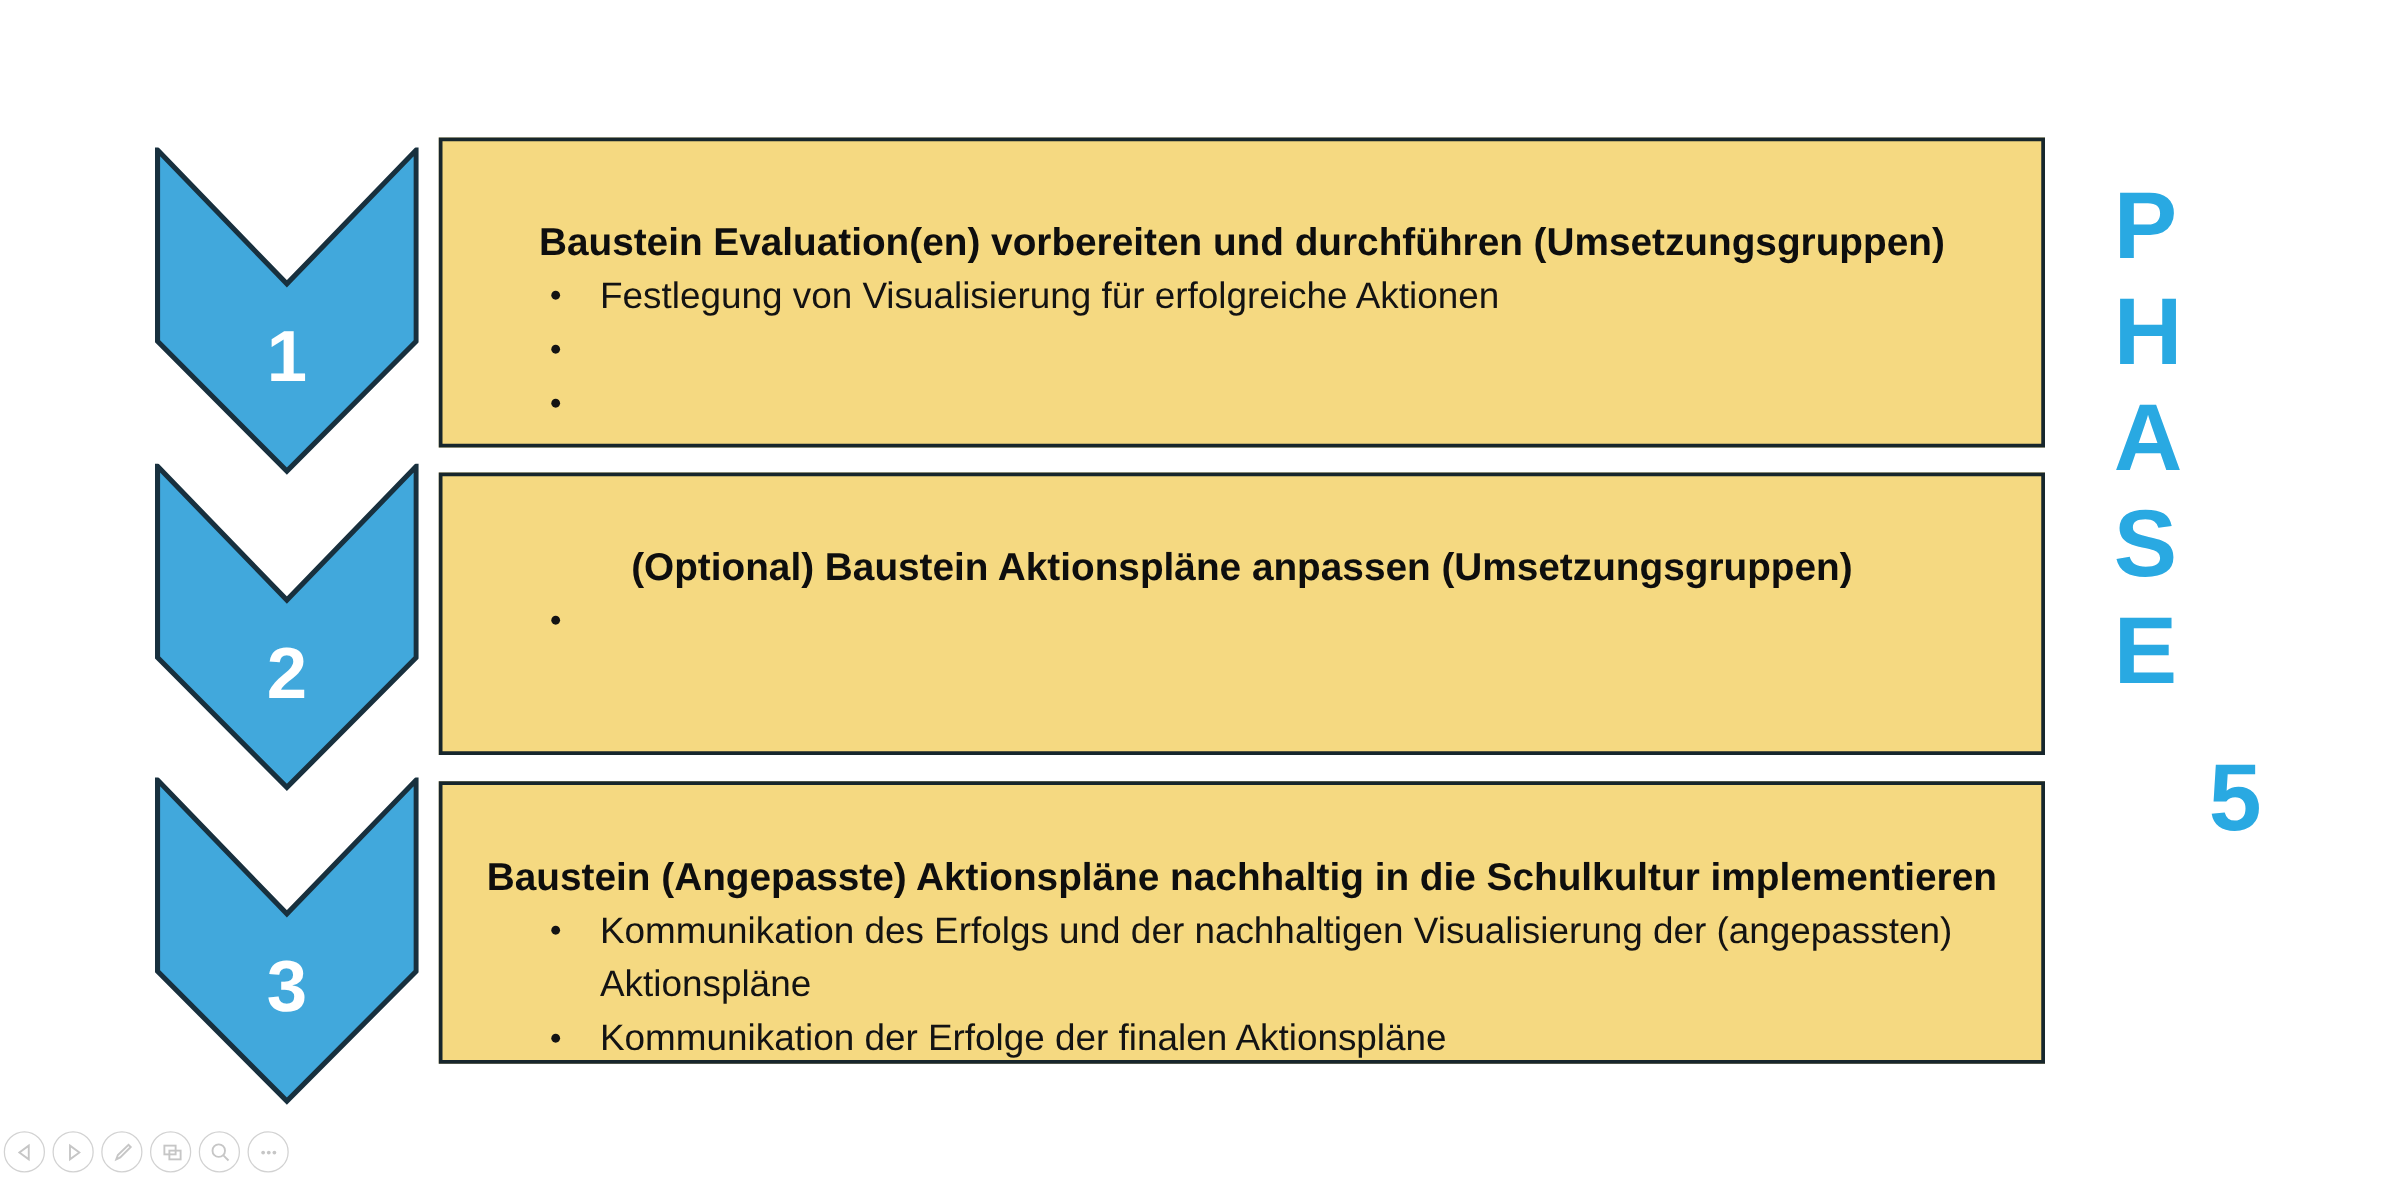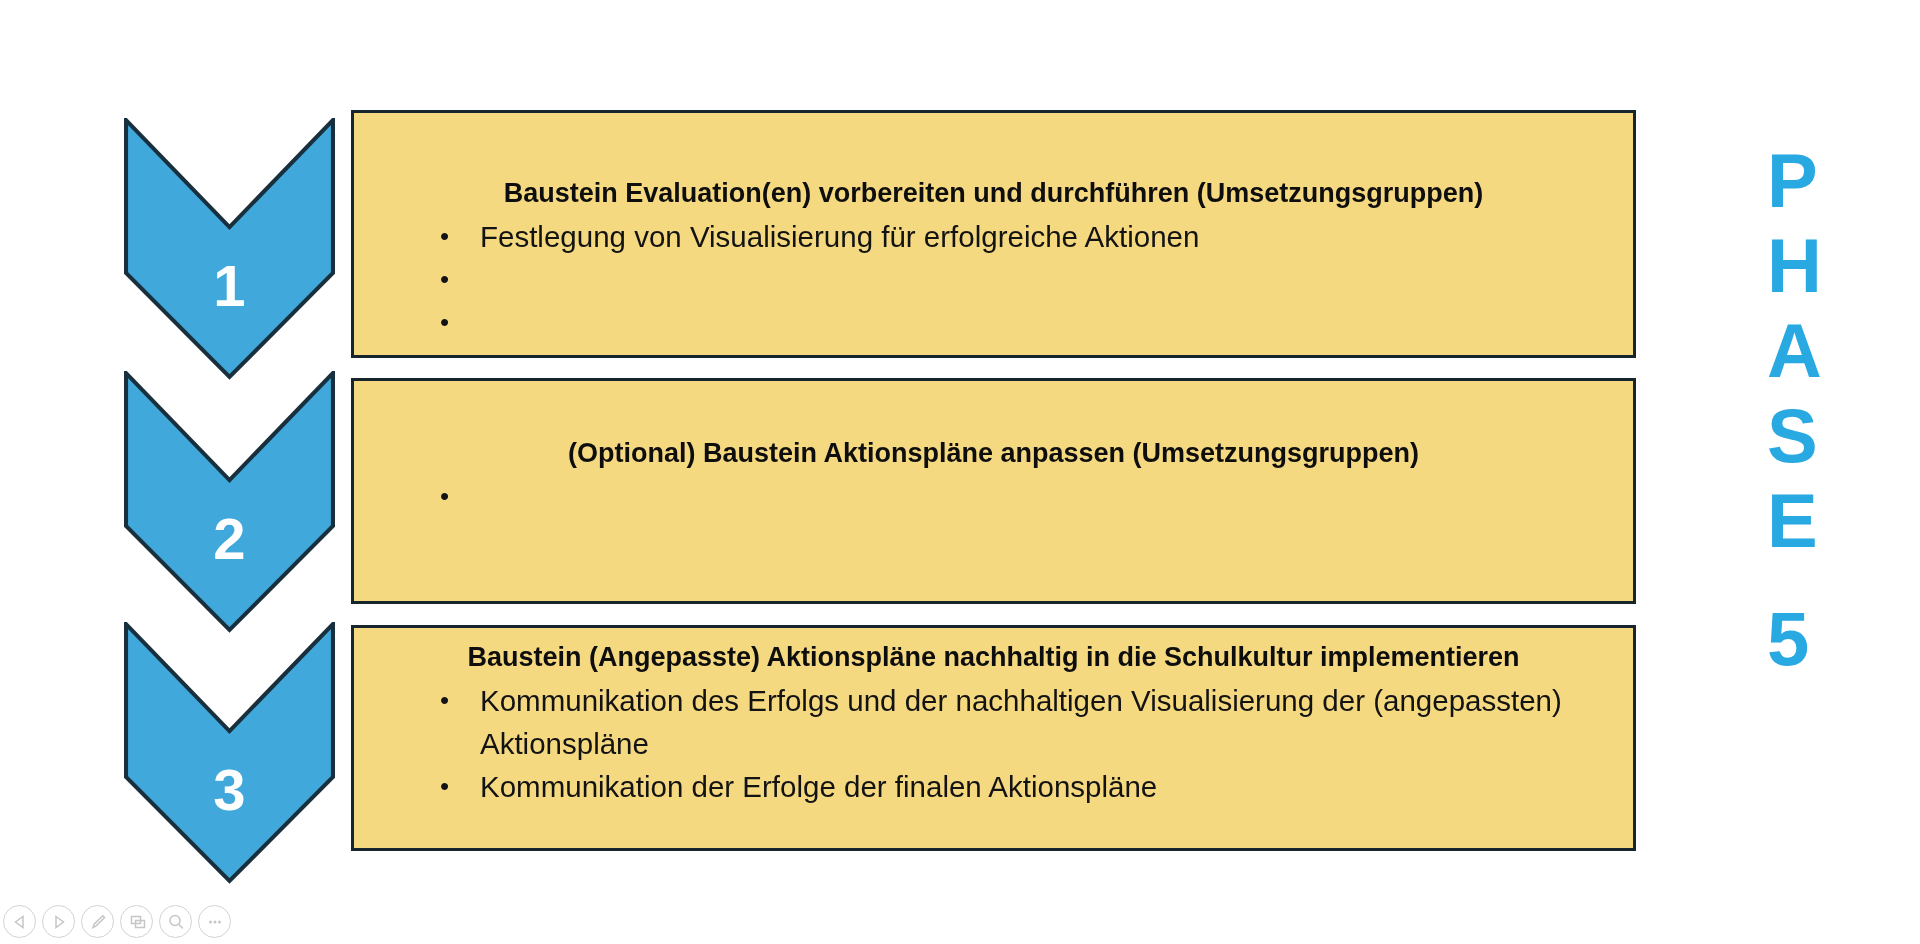--- a/index.html
+++ b/index.html
@@ -31,36 +31,36 @@
     background: #F5D981;
     border: 3px solid #17262C;
     box-sizing: content-box;
     color: #131313;
   }
   .step-box-1 { top: 110px; height: 242px; }
   .step-box-2 { top: 378px; height: 220px; }
   .step-box-3 { top: 625px; height: 220px; }
   .step-box-1 .box-content { padding-top: 59px; }
   .step-box-2 .box-content { padding-top: 51px; }
-  .step-box-3 .box-content { padding-top: 8px; }
+  .step-box-3 .box-content { padding-top: 8px; margin-top: 44px; }
 
   .box-title {
     margin: 0;
     text-align: center;
-    font-size: 27px; font-weight: bold; line-height: 43px;
+    font-size: 31px; font-weight: bold; line-height: 43px;
     color: #0e0e0e;
   }
   .bullet-list { list-style: none; margin: 0; padding: 0 40px 0 86px; }
   .bullet-item { display: flex; font-size: 29.5px; line-height: 43px; }
   .bullet-marker { flex: none; width: 40px; font-size: 26px; }
   .bullet-text { flex: none; max-width: 1085px; }
 
   
   .phase-word {
-    position: absolute; left: 1767px; top: 138px; width: 30px;
+    position: absolute; left: 1691px; top: 138px; width: 30px;
     text-align: center; word-break: break-all; overflow: visible;
     color: #29A9E2;
     font-size: 76px; font-weight: bold; line-height: 85px;
     white-space: normal;
   }
   .phase-number {
     position: absolute; left: 1767px; top: 596px; width: 30px;
     text-align: center; overflow: visible;
     color: #29A9E2;
     font-size: 76px; font-weight: bold; line-height: 85px;

